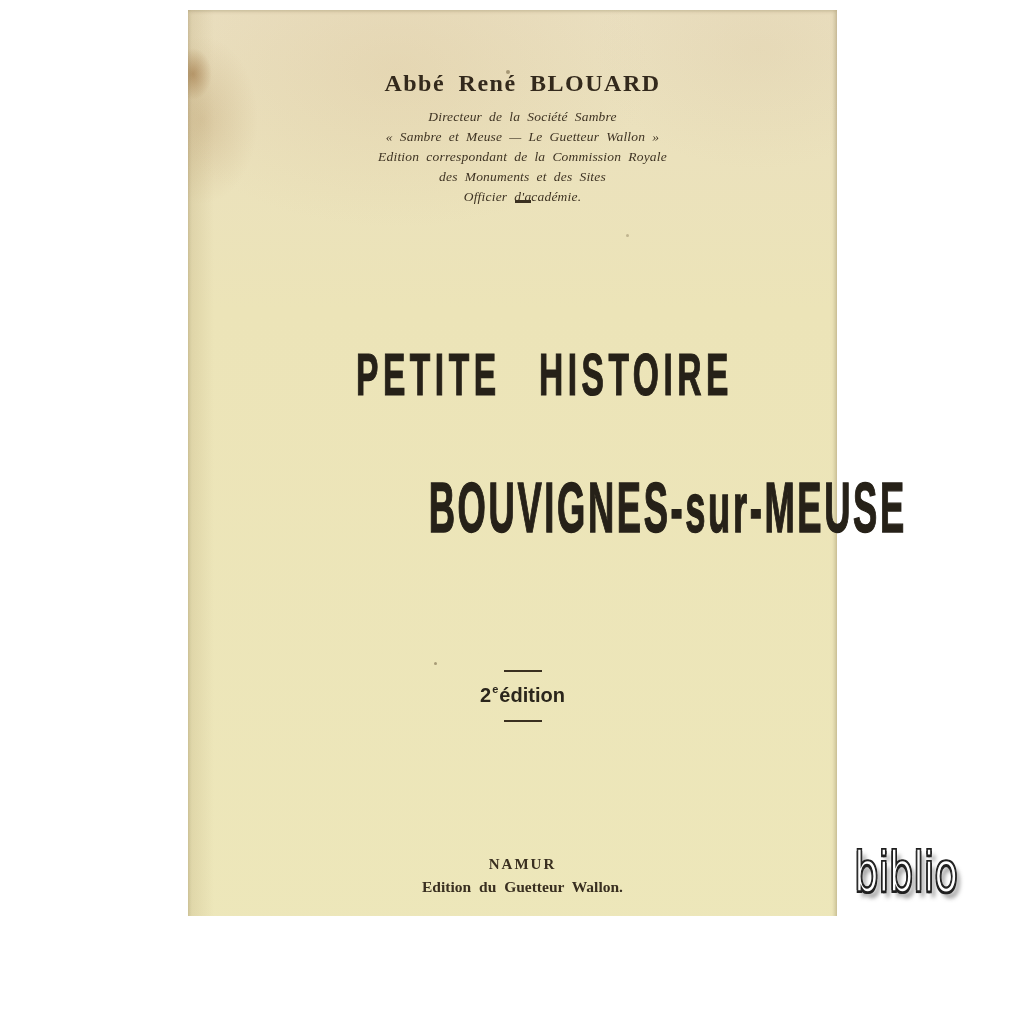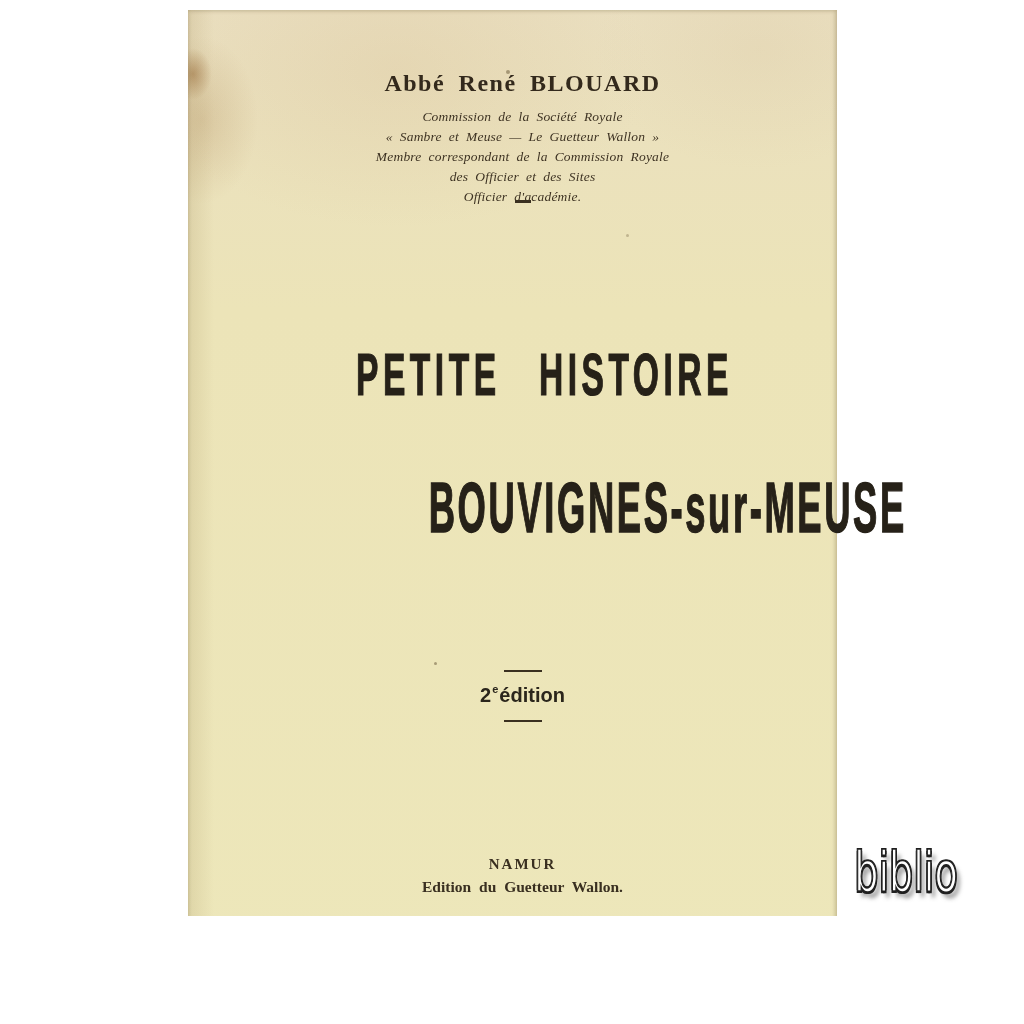--- a/index.html
+++ b/index.html
@@ -89,24 +89,24 @@
 <div class="page">
 
   <div class="cover">
     <div class="speck s1"></div>
     <div class="speck s2"></div>
     <div class="speck s3"></div>
 
     <div class="block author-name">Abbé René BLOUARD</div>
 
     <div class="block credentials">
-      <div>Commission de la Société Royale</div>
+      <div>Directeur de la Société Sambre</div>
       <div>« Sambre et Meuse — Le Guetteur Wallon »</div>
-      <div>Membre correspondant de la Commission Royale</div>
-      <div>des Officier et des Sites</div>
+      <div>Edition correspondant de la Commission Royale</div>
+      <div>des Monuments et des Sites</div>
       <div>Officier d'académie.</div>
     </div>
 
     <div class="rule rule-author"></div>
 
     <div class="block title-line t1">
       <span class="squeeze">PETITE HISTOIRE</span>
     </div>
     <div class="block title-line t3">
       <span class="squeeze">BOUVIGNES-sur-MEUSE</span>

